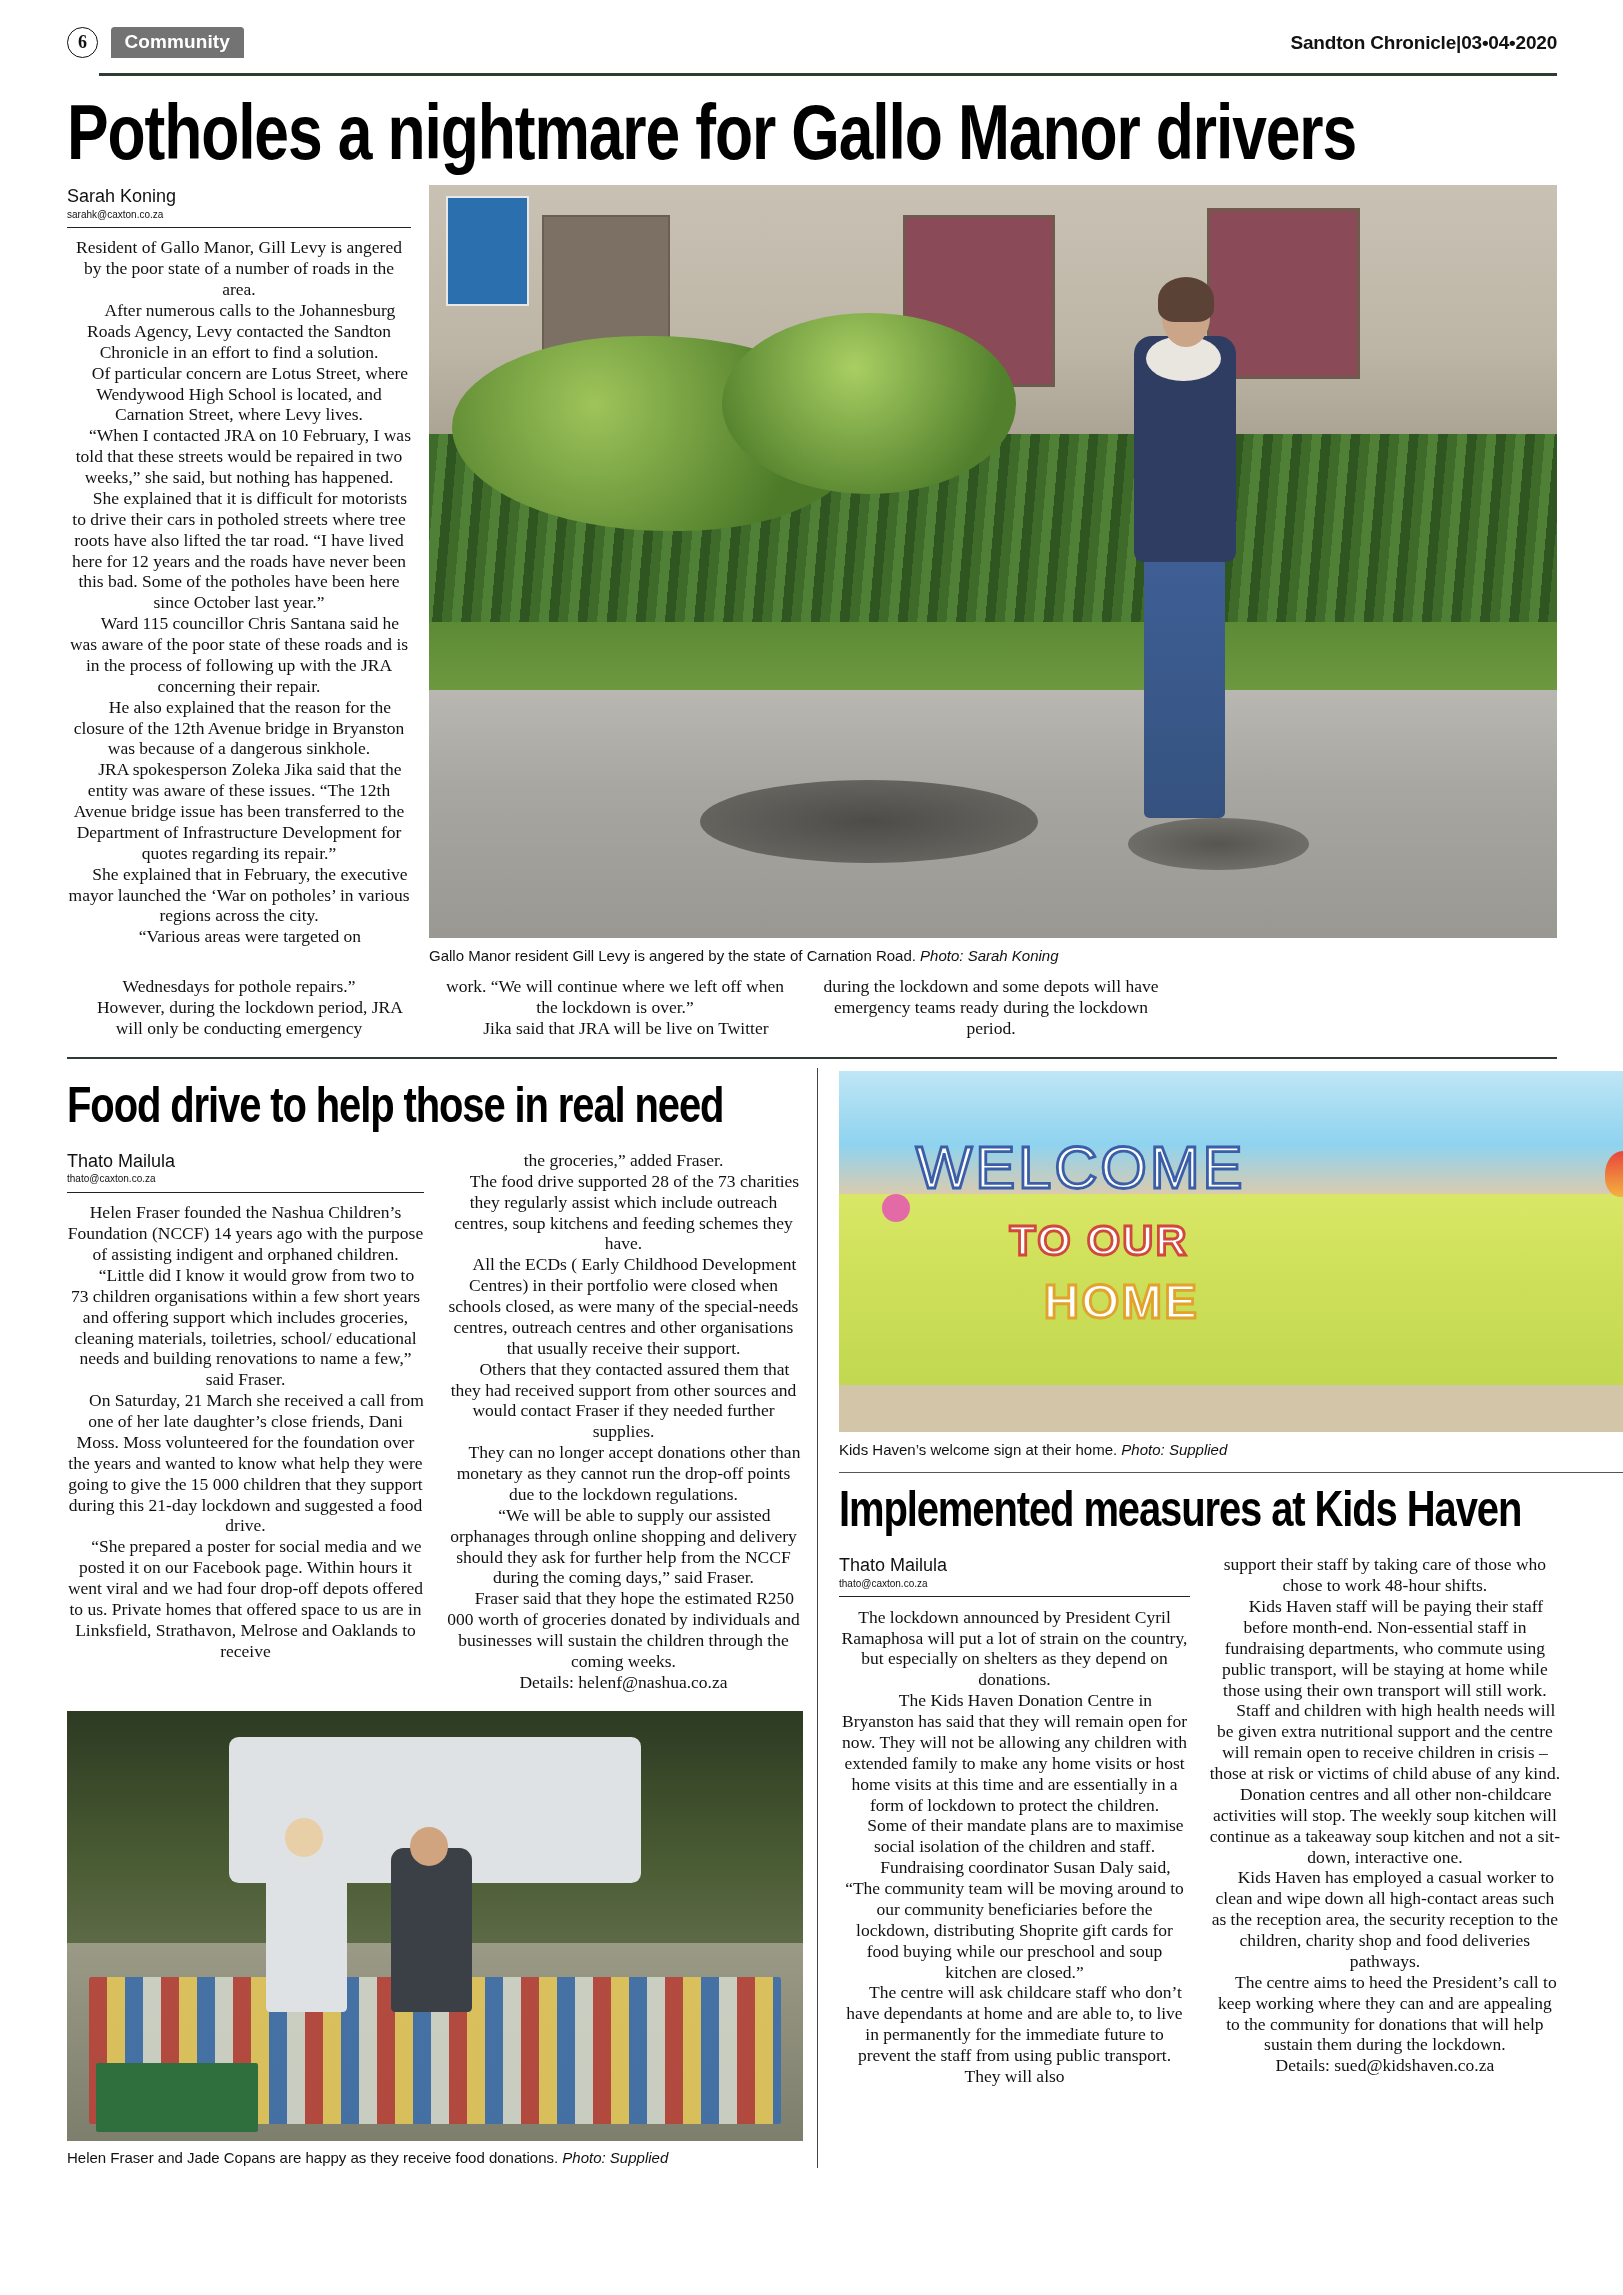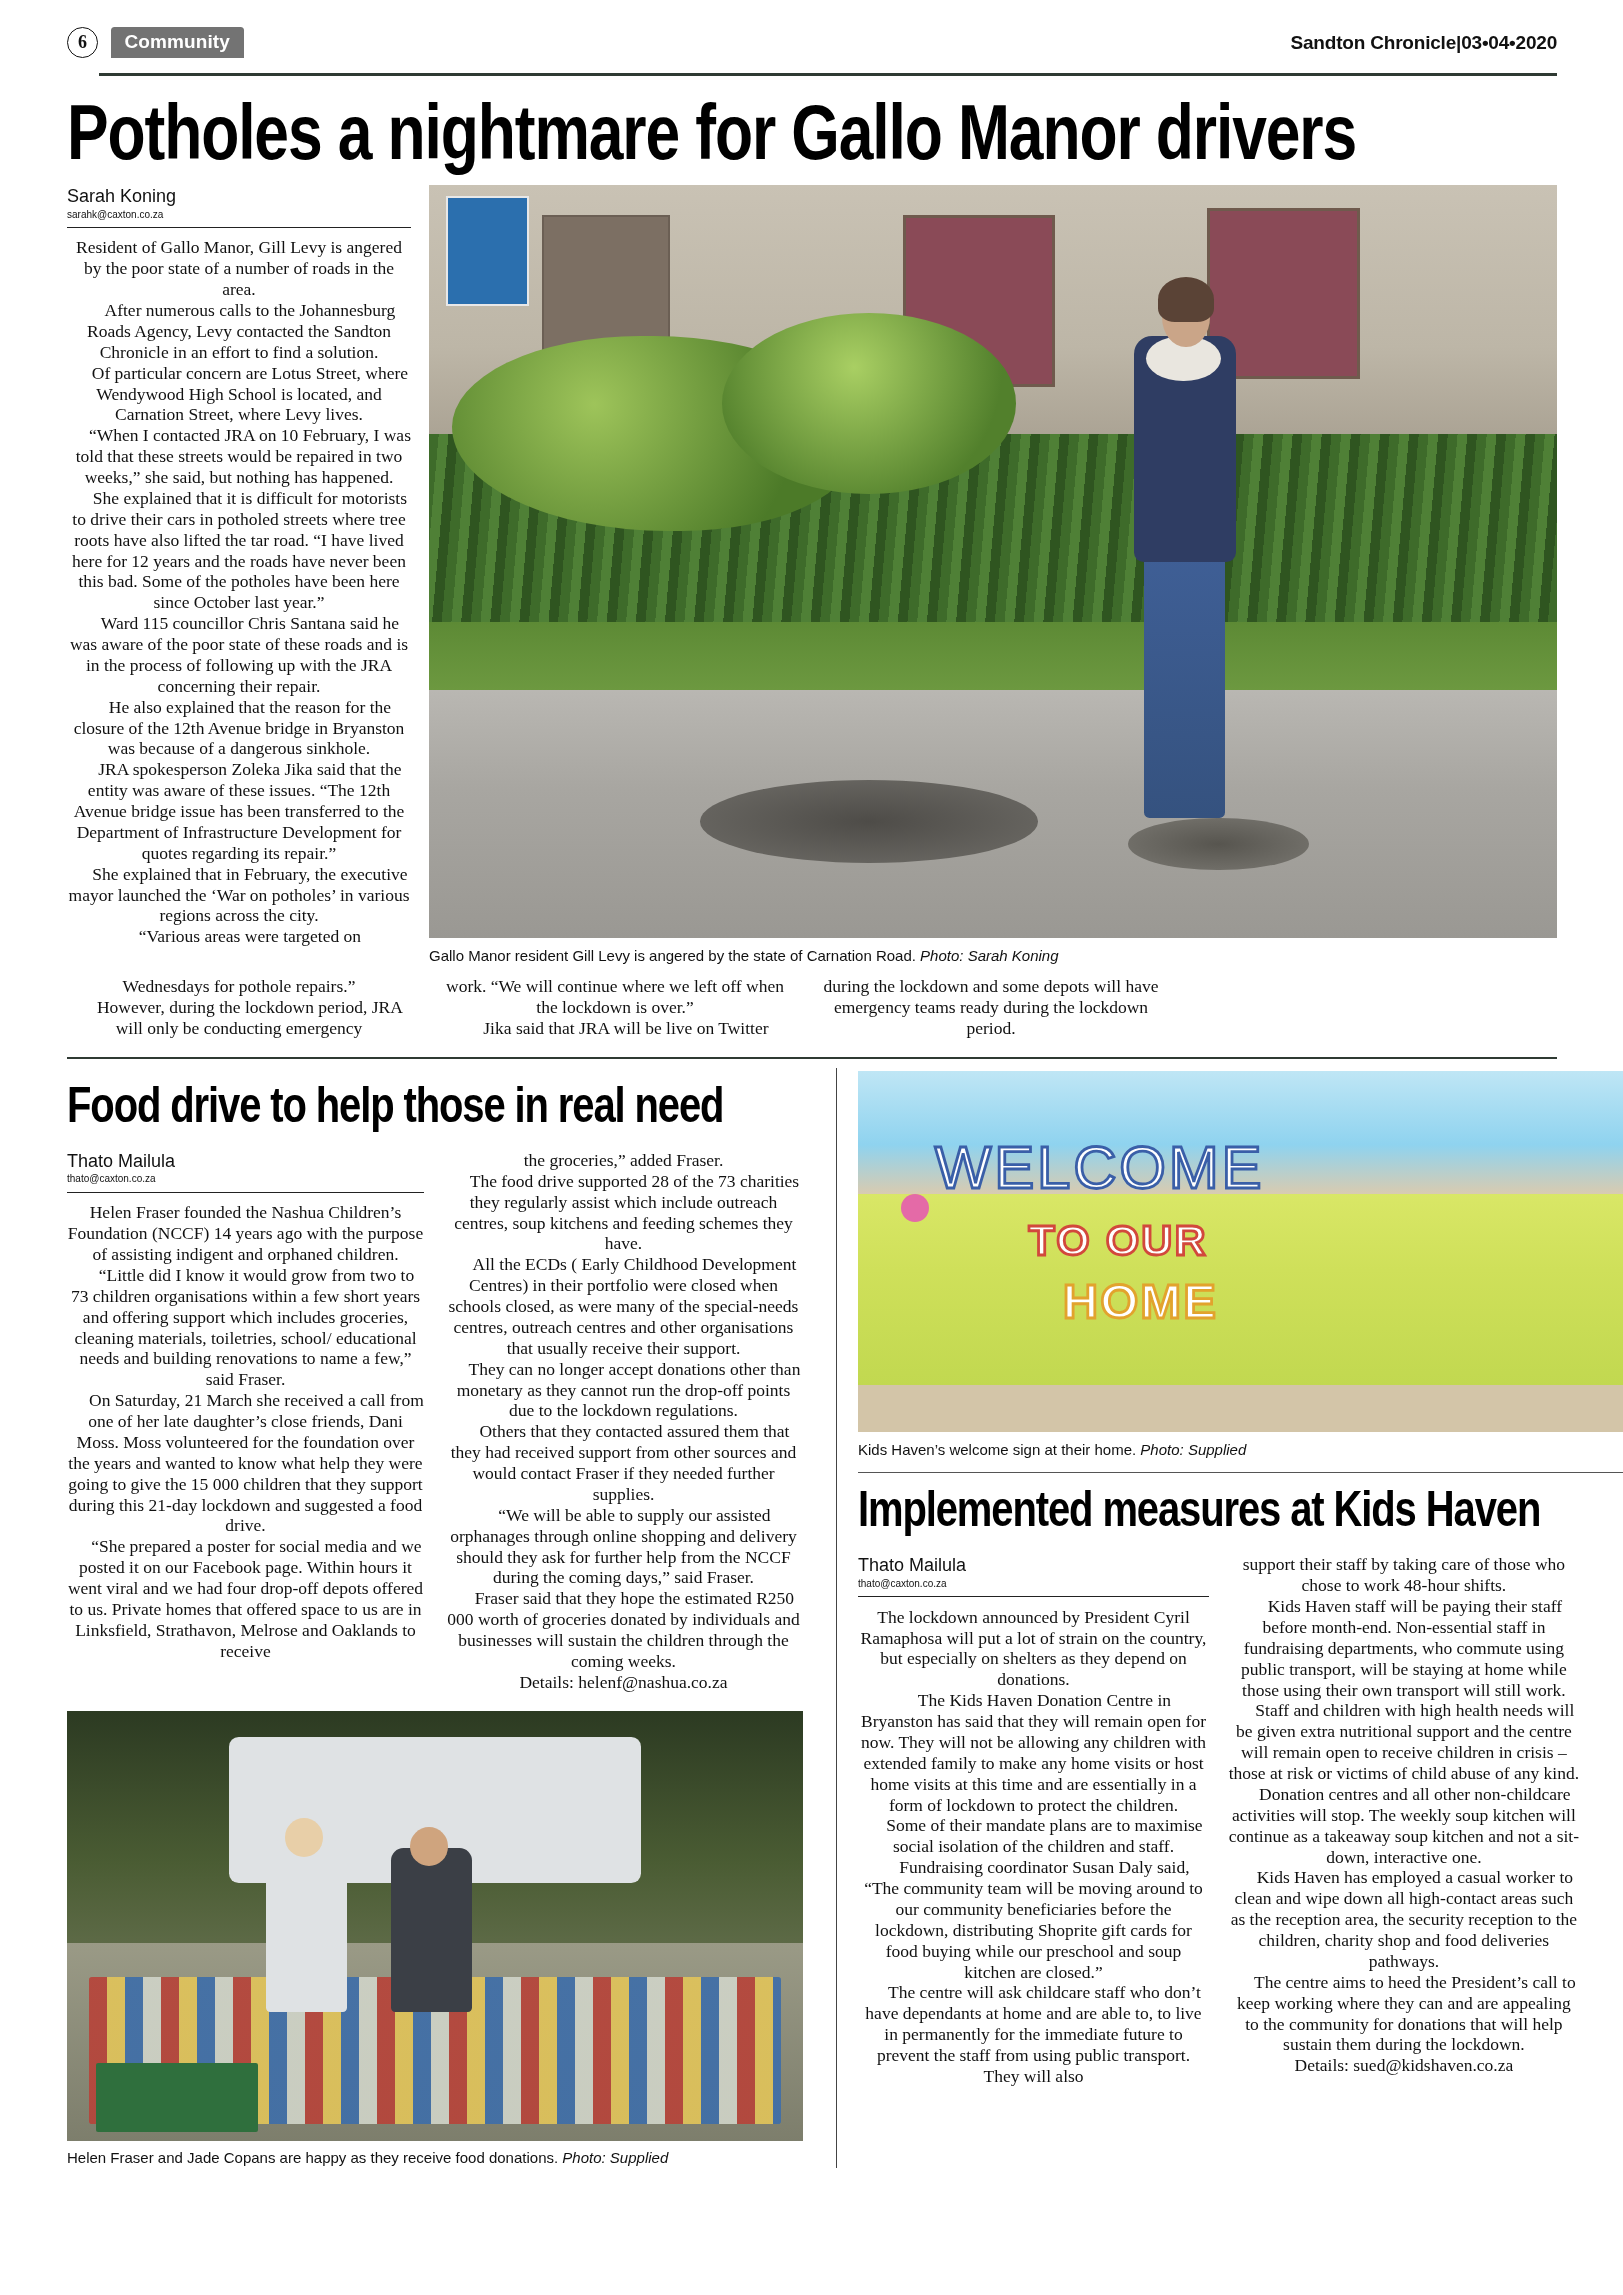--- a/index.html
+++ b/index.html
@@ -48,21 +48,21 @@
 
   
   .art1{display:flex;gap:18px;margin-top:15.3px;}
   .art1 .lead-col{width:344px;flex:0 0 344px;}
   .art1 .photo-wrap{flex:1 1 auto;}
   .ph1{width:100%;height:753px;}
   .art1-bottom{display:flex;gap:32px;margin-top:11px;}
   .art1-bottom .b-col{width:344px;flex:0 0 344px;}
 
   
-  .lower{display:flex;gap:33px;margin-top:9.7px;}
+  .lower{display:flex;gap:14px;margin-top:9.7px;}
   .left-pane{width:736px;flex:0 0 736px;}
   .right-pane{flex:1 1 auto;border-left:1.4px solid #444;padding-left:21px;}
   .two-col{display:flex;gap:21px;}
   .two-col .c{width:357px;flex:0 0 357px;}
   .right-two-col{display:flex;gap:19.4px;}
   .right-two-col .c{width:351px;flex:0 0 351px;}
   .ph2{width:100%;height:361px;margin-top:2.8px;}
   .ph3{width:100%;height:430px;margin-top:18px;}
 
   .sep-rule{border:0;border-top:2.1px solid #2f3a33;margin:18px 0 0 0;}
@@ -221,22 +221,22 @@
             <p class="first">Helen Fraser founded the Nashua Children’s Foundation (NCCF) 14 years ago with the purpose of assisting indigent and orphaned children.</p>
             <p>“Little did I know it would grow from two to 73 children organisations within a few short years and offering support which includes groceries, cleaning materials, toiletries, school/ educational needs and building renovations to name a few,” said Fraser.</p>
             <p>On Saturday, 21 March she received a call from one of her late daughter’s close friends, Dani Moss. Moss volunteered for the foundation over the years and wanted to know what help they were going to give the 15 000 children that they support during this 21-day lockdown and suggested a food drive.</p>
             <p>“She prepared a poster for social media and we posted it on our Facebook page. Within hours it went viral and we had four drop-off depots offered to us. Private homes that offered space to us are in Linksfield, Strathavon, Melrose and Oaklands to receive</p>
           </div>
         </div>
         <div class="c body">
           <p class="first">the groceries,” added Fraser.</p>
           <p>The food drive supported 28 of the 73 charities they regularly assist which include outreach centres, soup kitchens and feeding schemes they have.</p>
           <p>All the ECDs ( Early Childhood Development Centres) in their portfolio were closed when schools closed, as were many of the special-needs centres, outreach centres and other organisations that usually receive their support.</p>
+          <p> Others that they contacted assured them that they had received support from other sources and would contact Fraser if they needed further supplies.</p>
           <p>They can no longer accept donations other than monetary as they cannot run the drop-off points due to the lockdown regulations.</p>
-          <p> Others that they contacted assured them that they had received support from other sources and would contact Fraser if they needed further supplies.</p>
           <p>“We will be able to supply our assisted orphanages through online shopping and delivery should they ask for further help from the NCCF during the coming days,” said Fraser.</p>
           <p>Fraser said that they hope the estimated R250 000 worth of groceries donated by individuals and businesses will sustain the children through the coming weeks.</p>
           <p class="first">Details: helenf@nashua.co.za</p>
         </div>
       </div>
 
       <div class="photo ph3">
         <div class="bg"></div>
         <div class="van"></div>
         <div class="floor"></div>

